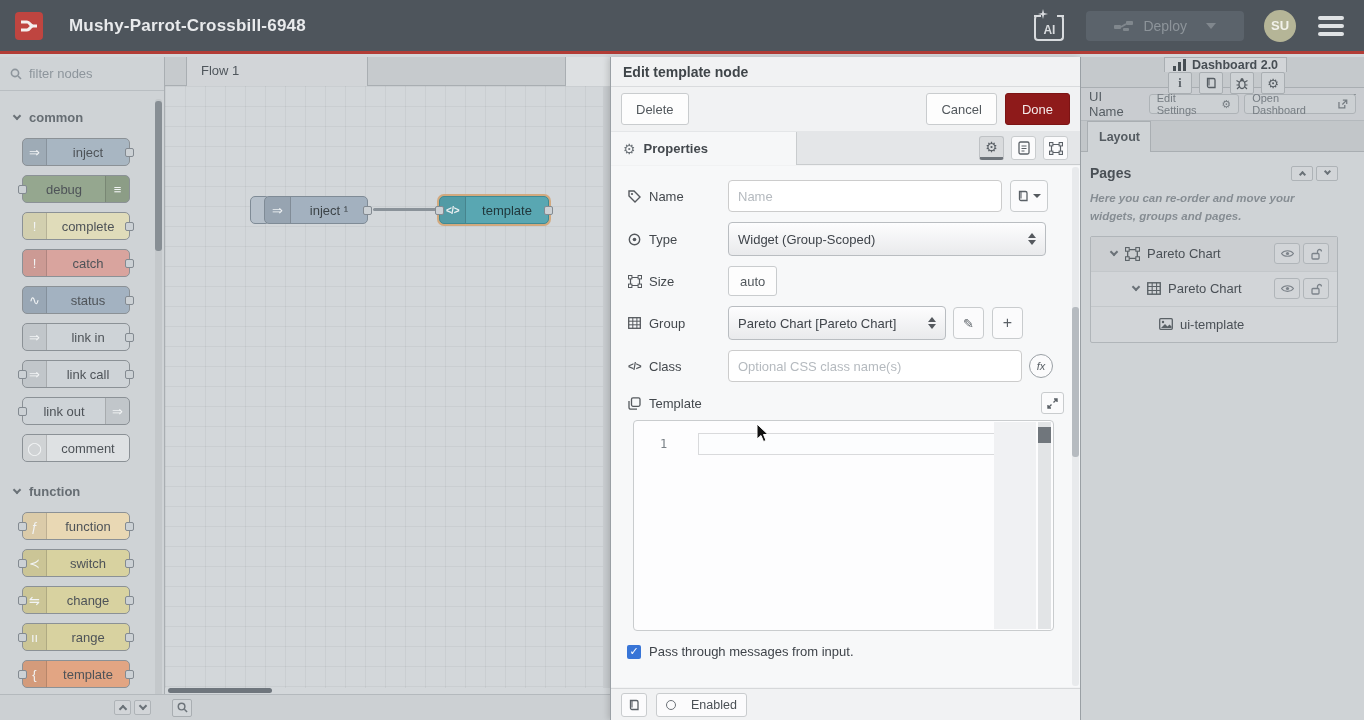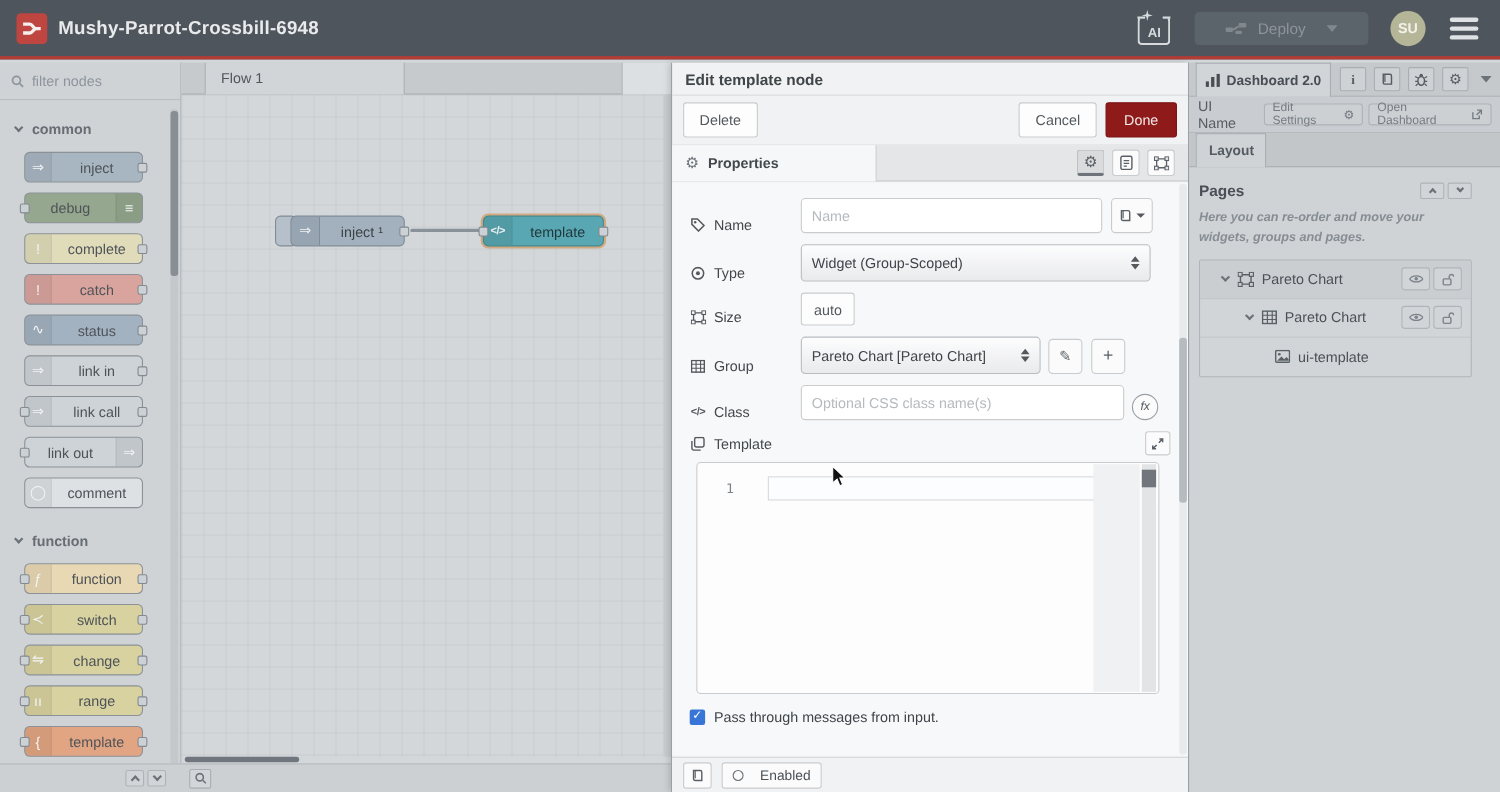--- a/index.html
+++ b/index.html
@@ -7,21 +7,21 @@
   #app {
     position:relative; width:1364px; height:720px; overflow:hidden;
     font-family:"Liberation Sans","DejaVu Sans",sans-serif; font-size:13px; color:#43484d;
     background:#d3d7da;
   }
   
   .header { position:absolute; left:0; top:0; width:1364px; height:54px;
     background:#4e555c; border-bottom:3px solid #b23c36; display:flex; align-items:center; }
   .logo { width:28px; height:28px; margin-left:15px; border-radius:4px; background:#bf4540;
     display:flex; align-items:center; justify-content:center; }
-  .header-title { margin-left:10px; color:#e8eaec; font-size:17px; font-weight:bold; letter-spacing:.2px; }
+  .header-title { margin-left:26px; color:#e8eaec; font-size:17px; font-weight:bold; letter-spacing:.2px; }
   .header-right { margin-left:auto; display:flex; align-items:center; gap:20px; margin-right:18px; }
   .ai-btn { width:34px; height:34px; position:relative; display:flex; align-items:flex-end; justify-content:center; }
   .ai-frame { position:absolute; inset:6px 2px 2px 2px; border:2px solid #d8dbde; border-radius:4px;
     border-top-color:transparent; }
   .ai-frame:before, .ai-frame:after { content:""; position:absolute; top:-2px; width:7px; height:2px; background:#d8dbde; }
   .ai-frame:before { left:-2px; } .ai-frame:after { right:-2px; }
   .ai-text { position:relative; color:#d8dbde; font-size:12px; font-weight:bold; margin-bottom:6px; }
   .ai-spark { position:absolute; top:0; left:6px; }
   .deploy-btn { height:30px; background:#5b636b; border-radius:4px; display:flex; align-items:center;
     padding:0 28px; gap:9px; }
@@ -102,21 +102,21 @@
   .tray-toolbar .spacer { flex:1; }
   .tray-tabrow { height:33px; background:#e4e6e8; border-bottom:1px solid #c9ccce; display:flex; align-items:stretch; }
   .prop-tab { width:186px; background:#f6f7f8; border-right:1px solid #c9ccce; display:flex; align-items:center;
     gap:8px; padding-left:12px; font-weight:bold; color:#43484d; margin-bottom:-1px; }
   .tabrow-icons { margin-left:auto; display:flex; align-items:center; gap:7px; padding-right:12px; }
   .icon-sq { width:25px; height:24px; border:1px solid #c9ccce; border-radius:3px; background:#fbfbfc;
     display:flex; align-items:center; justify-content:center; color:#5a6066; }
   .icon-sq.active { background:#d9dbdd; border-color:#bfc2c5; border-bottom:3px solid #6e747a; }
   .tray-form { position:absolute; top:109px; bottom:33px; left:0; right:0; padding:14px 16px 0 16px; overflow:hidden;
     background:#f7f8f9; }
-  .frow { display:flex; align-items:flex-end; margin-bottom:10px; }
+  .frow { display:flex; align-items:center; margin-bottom:10px; }
   .flab { width:101px; display:flex; align-items:center; gap:7px; color:#43484d; }
   .flab .fic { width:15px; display:flex; justify-content:center; color:#55595e; font-size:13px; }
   input.txt { height:32px; border:1px solid #ccc; border-radius:4px; background:#fff; padding:0 9px;
     font-family:inherit; font-size:13px; color:#3f444a; outline:none; }
   input.txt::placeholder { color:#b5babf; }
   .sel { height:32px; border:1px solid #b9bdc1; border-radius:4px;
     background:linear-gradient(#fdfdfe,#e9eaec); display:flex; align-items:center; padding:16px 9px;
     color:#3f444a; }
   .updown { margin-left:auto; display:flex; flex-direction:column; gap:2px; }
   .tri-up { border-left:4px solid transparent; border-right:4px solid transparent; border-bottom:5px solid #55595e; }
@@ -144,21 +144,21 @@
   .tray-footer { position:absolute; left:0; right:0; bottom:0; height:32px; background:#f1f2f3; border-top:1px solid #d6d8da;
     display:flex; align-items:center; gap:9px; padding:0 10px; }
   .foot-btn { height:24px; border:1px solid #c9ccce; border-radius:3px; background:#fbfbfc; color:#4a5055;
     display:flex; align-items:center; gap:15px; padding:0 9px; font-size:12.5px; }
   .ring { width:10px; height:10px; border:1.5px solid #6c7278; border-radius:50%; }
   .tray-vscroll { position:absolute; right:1px; top:110px; bottom:34px; width:7px; background:#e8eaec; border-radius:3px; }
   .tray-vscroll .thumb { position:absolute; top:140px; width:7px; height:150px; background:#b6bbc0; border-radius:3px; }
 
   
   .sidebar { position:absolute; left:1080px; top:57px; width:284px; height:663px; background:#cfd3d6; border-left:1px solid #9aa0a5; }
-  .sb-tabbar { height:31px; background:#c5c9cc; border-bottom:1px solid #a9aeb2; display:flex; align-items:center; }
+  .sb-tabbar { height:31px; background:#c5c9cc; border-bottom:1px solid #a9aeb2; display:flex; align-items:center;flex-direction:column; }
   .sb-tab { height:31px; margin-left:6px; background:#d2d5d8; border:1px solid #a9aeb2; border-bottom:none;
     display:flex; align-items:center; gap:6px; padding:0 8px; font-weight:bold; font-size:12.5px; color:#474e54; }
   .sb-icons { display:flex; gap:7px; margin-left:8px; }
   .sb-icon-btn { width:24px; height:22px; border:1px solid #a9aeb2; border-radius:2px; background:#ced2d5;
     display:flex; align-items:center; justify-content:center; color:#565d63; font-size:12px; }
   .sb-caret { margin-left:auto; margin-right:8px; border-left:5px solid transparent; border-right:5px solid transparent;
     border-top:6px solid #6c7378; }
   .uiname-row { height:33px; background:#c9ccd0; border-bottom:1px solid #b4b9bd; display:flex; align-items:center; padding:0 8px; gap:5px; }
   .uiname-label { color:#565d63; font-size:13px; }
   .tag-btn { height:20px; border:1px solid #aeb3b7; border-radius:3px; background:#ccd0d3; color:#757c82;

